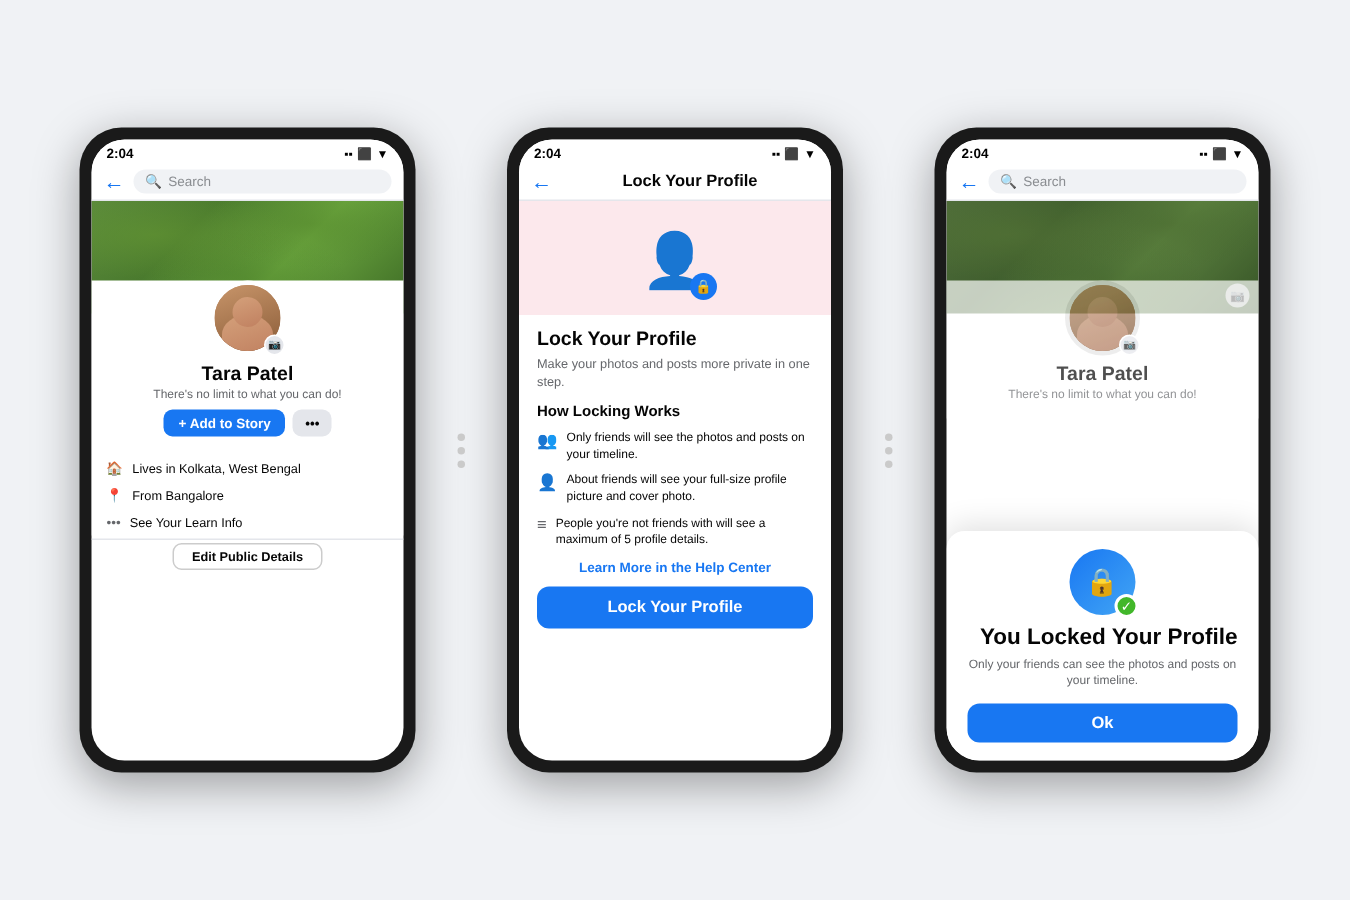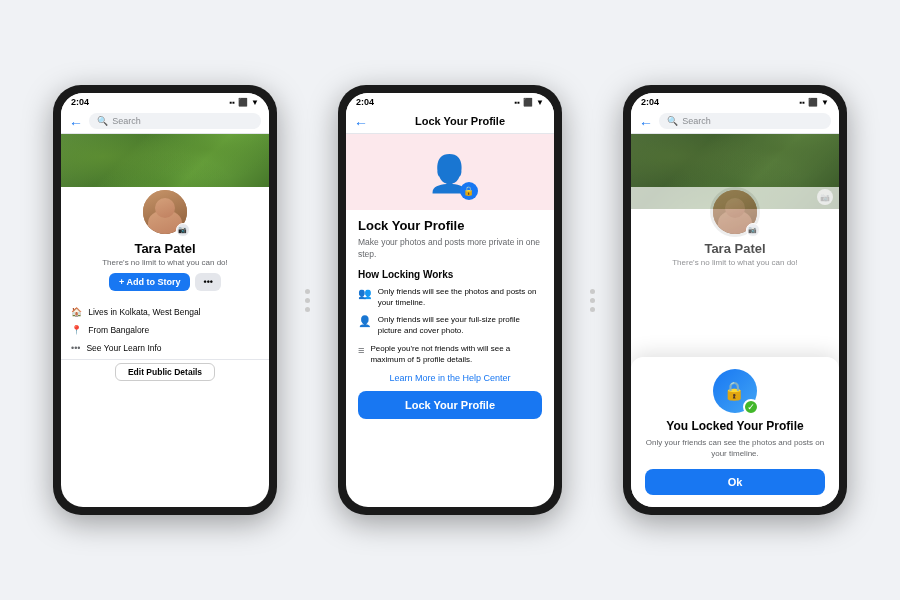--- a/index.html
+++ b/index.html
@@ -303,21 +303,21 @@
       margin-top: 1px;
     }
     .lock-feature-text {
       font-size: 8px;
       color: #050505;
       line-height: 1.4;
     }
     .lock-help-link {
       color: #1877f2;
       font-size: 9px;
-      font-weight: 400;
+      font-weight: 700;
       text-align: center;
       display: block;
       margin: 8px 0;
       cursor: pointer;
     }
     .lock-cta {
       background: #1877f2;
       color: #fff;
       border: none;
       border-radius: 8px;
@@ -368,24 +368,25 @@
       background: #42b72a;
       border-radius: 50%;
       display: flex;
       align-items: center;
       justify-content: center;
       font-size: 9px;
       color: #fff;
       border: 2px solid #fff;
     }
     .locked-title {
-      font-size: 12px;
+      font-size: 15px;
       font-weight: 700;
       color: #050505;
       margin-bottom: 4px;
+      text-align: right;
     }
     .locked-desc {
       font-size: 8px;
       color: #65676b;
       margin-bottom: 10px;
       line-height: 1.4;
     }
     .locked-ok {
       background: #1877f2;
       color: #fff;
@@ -508,21 +509,21 @@
       <div class="lock-content">
         <div class="lock-title">Lock Your Profile</div>
         <div class="lock-desc">Make your photos and posts more private in one step.</div>
         <div class="lock-how-title">How Locking Works</div>
         <div class="lock-feature">
           <span class="lock-feature-icon">👥</span>
           <span class="lock-feature-text">Only friends will see the photos and posts on your timeline.</span>
         </div>
         <div class="lock-feature">
           <span class="lock-feature-icon">👤</span>
-          <span class="lock-feature-text">Only friends will see your full-size profile picture and cover photo.</span>
+          <span class="lock-feature-text">About friends will see your full-size profile picture and cover photo.</span>
         </div>
         <div class="lock-feature">
           <span class="lock-feature-icon">≡</span>
           <span class="lock-feature-text">People you're not friends with will see a maximum of 5 profile details.</span>
         </div>
         <a class="lock-help-link">Learn More in the Help Center</a>
         <button class="lock-cta">Lock Your Profile</button>
       </div>
     </div>
   </div>

